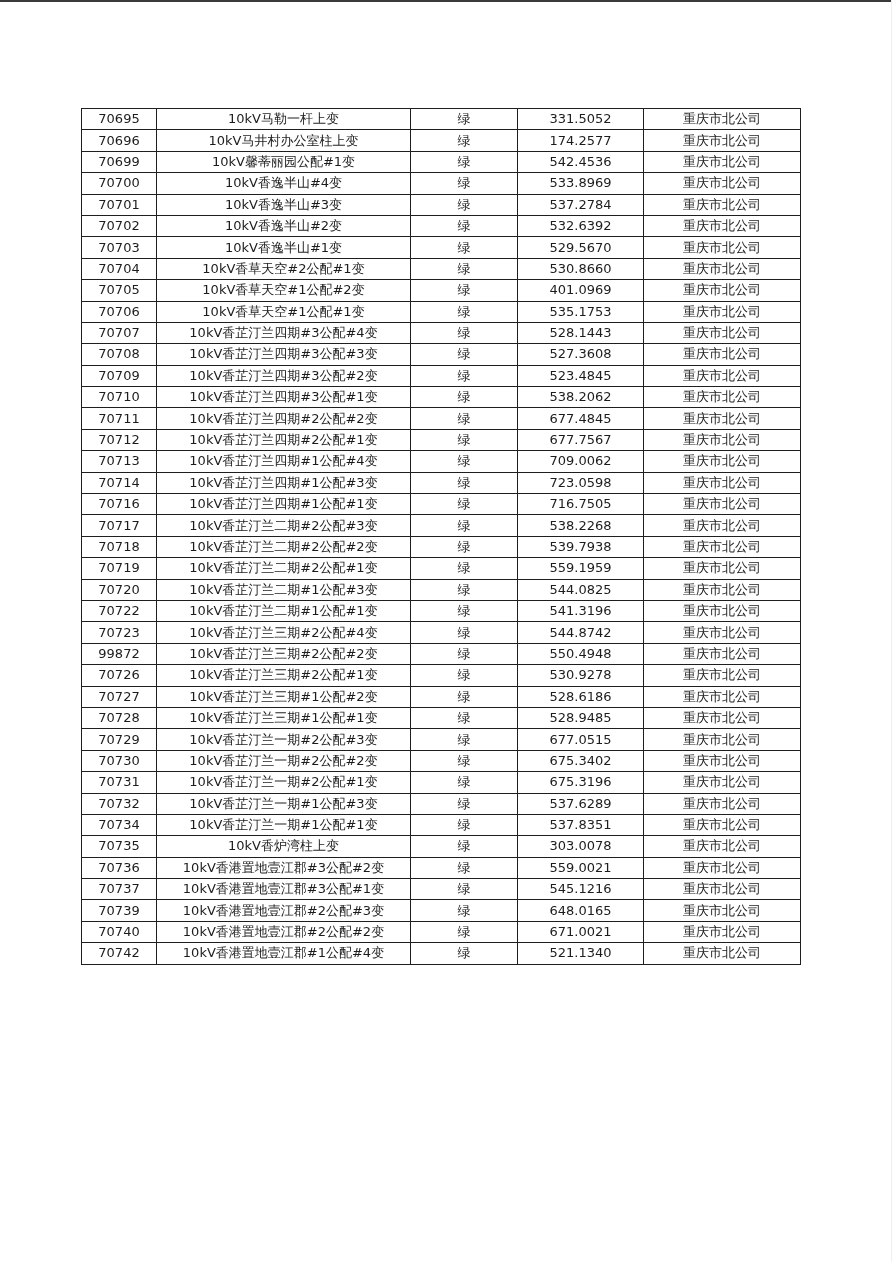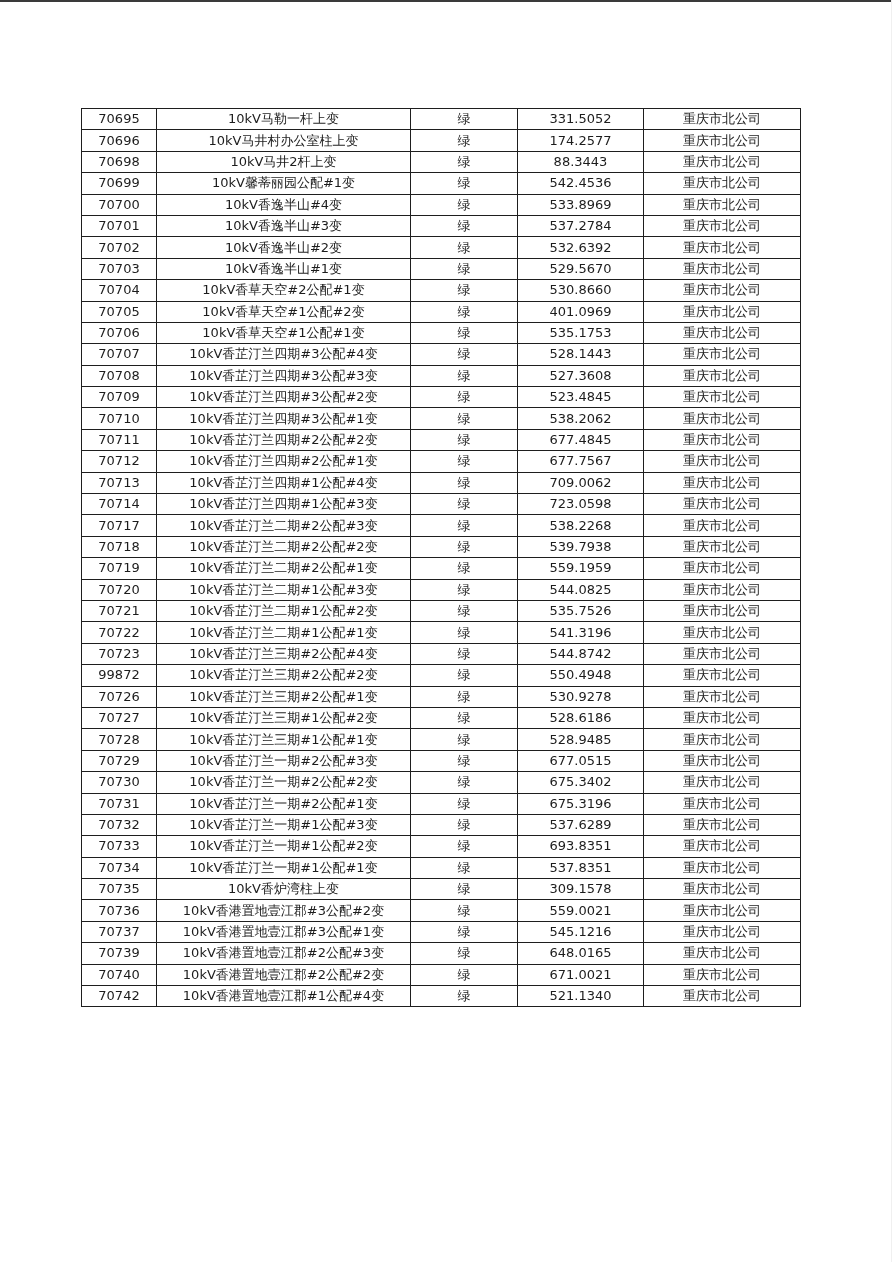--- a/index.html
+++ b/index.html
@@ -72,27 +72,20 @@
         <td class="col-company">重庆市北公司</td>
       </tr>
       <tr>
         <td class="col-id">70696</td>
         <td class="col-name">10kV马井村办公室柱上变</td>
         <td class="col-color">绿</td>
         <td class="col-value">174.2577</td>
         <td class="col-company">重庆市北公司</td>
       </tr>
       <tr>
-        <td class="col-id">70698</td>
-        <td class="col-name">10kV马井2杆上变</td>
-        <td class="col-color">绿</td>
-        <td class="col-value">88.3443</td>
-        <td class="col-company">重庆市北公司</td>
-      </tr>
-      <tr>
         <td class="col-id">70699</td>
         <td class="col-name">10kV馨蒂丽园公配#1变</td>
         <td class="col-color">绿</td>
         <td class="col-value">542.4536</td>
         <td class="col-company">重庆市北公司</td>
       </tr>
       <tr>
         <td class="col-id">70700</td>
         <td class="col-name">10kV香逸半山#4变</td>
         <td class="col-color">绿</td>
@@ -191,20 +184,27 @@
         <td class="col-company">重庆市北公司</td>
       </tr>
       <tr>
         <td class="col-id">70714</td>
         <td class="col-name">10kV香芷汀兰四期#1公配#3变</td>
         <td class="col-color">绿</td>
         <td class="col-value">723.0598</td>
         <td class="col-company">重庆市北公司</td>
       </tr>
       <tr>
+        <td class="col-id">70716</td>
+        <td class="col-name">10kV香芷汀兰四期#1公配#1变</td>
+        <td class="col-color">绿</td>
+        <td class="col-value">716.7505</td>
+        <td class="col-company">重庆市北公司</td>
+      </tr>
+      <tr>
         <td class="col-id">70717</td>
         <td class="col-name">10kV香芷汀兰二期#2公配#3变</td>
         <td class="col-color">绿</td>
         <td class="col-value">538.2268</td>
         <td class="col-company">重庆市北公司</td>
       </tr>
       <tr>
         <td class="col-id">70718</td>
         <td class="col-name">10kV香芷汀兰二期#2公配#2变</td>
         <td class="col-color">绿</td>
@@ -219,27 +219,20 @@
         <td class="col-company">重庆市北公司</td>
       </tr>
       <tr>
         <td class="col-id">70720</td>
         <td class="col-name">10kV香芷汀兰二期#1公配#3变</td>
         <td class="col-color">绿</td>
         <td class="col-value">544.0825</td>
         <td class="col-company">重庆市北公司</td>
       </tr>
       <tr>
-        <td class="col-id">70721</td>
-        <td class="col-name">10kV香芷汀兰二期#1公配#2变</td>
-        <td class="col-color">绿</td>
-        <td class="col-value">535.7526</td>
-        <td class="col-company">重庆市北公司</td>
-      </tr>
-      <tr>
         <td class="col-id">70722</td>
         <td class="col-name">10kV香芷汀兰二期#1公配#1变</td>
         <td class="col-color">绿</td>
         <td class="col-value">541.3196</td>
         <td class="col-company">重庆市北公司</td>
       </tr>
       <tr>
         <td class="col-id">70723</td>
         <td class="col-name">10kV香芷汀兰三期#2公配#4变</td>
         <td class="col-color">绿</td>
@@ -296,38 +289,31 @@
         <td class="col-company">重庆市北公司</td>
       </tr>
       <tr>
         <td class="col-id">70732</td>
         <td class="col-name">10kV香芷汀兰一期#1公配#3变</td>
         <td class="col-color">绿</td>
         <td class="col-value">537.6289</td>
         <td class="col-company">重庆市北公司</td>
       </tr>
       <tr>
-        <td class="col-id">70733</td>
-        <td class="col-name">10kV香芷汀兰一期#1公配#2变</td>
-        <td class="col-color">绿</td>
-        <td class="col-value">693.8351</td>
-        <td class="col-company">重庆市北公司</td>
-      </tr>
-      <tr>
         <td class="col-id">70734</td>
         <td class="col-name">10kV香芷汀兰一期#1公配#1变</td>
         <td class="col-color">绿</td>
         <td class="col-value">537.8351</td>
         <td class="col-company">重庆市北公司</td>
       </tr>
       <tr>
         <td class="col-id">70735</td>
         <td class="col-name">10kV香炉湾柱上变</td>
         <td class="col-color">绿</td>
-        <td class="col-value">309.1578</td>
+        <td class="col-value">303.0078</td>
         <td class="col-company">重庆市北公司</td>
       </tr>
       <tr>
         <td class="col-id">70736</td>
         <td class="col-name">10kV香港置地壹江郡#3公配#2变</td>
         <td class="col-color">绿</td>
         <td class="col-value">559.0021</td>
         <td class="col-company">重庆市北公司</td>
       </tr>
       <tr>

